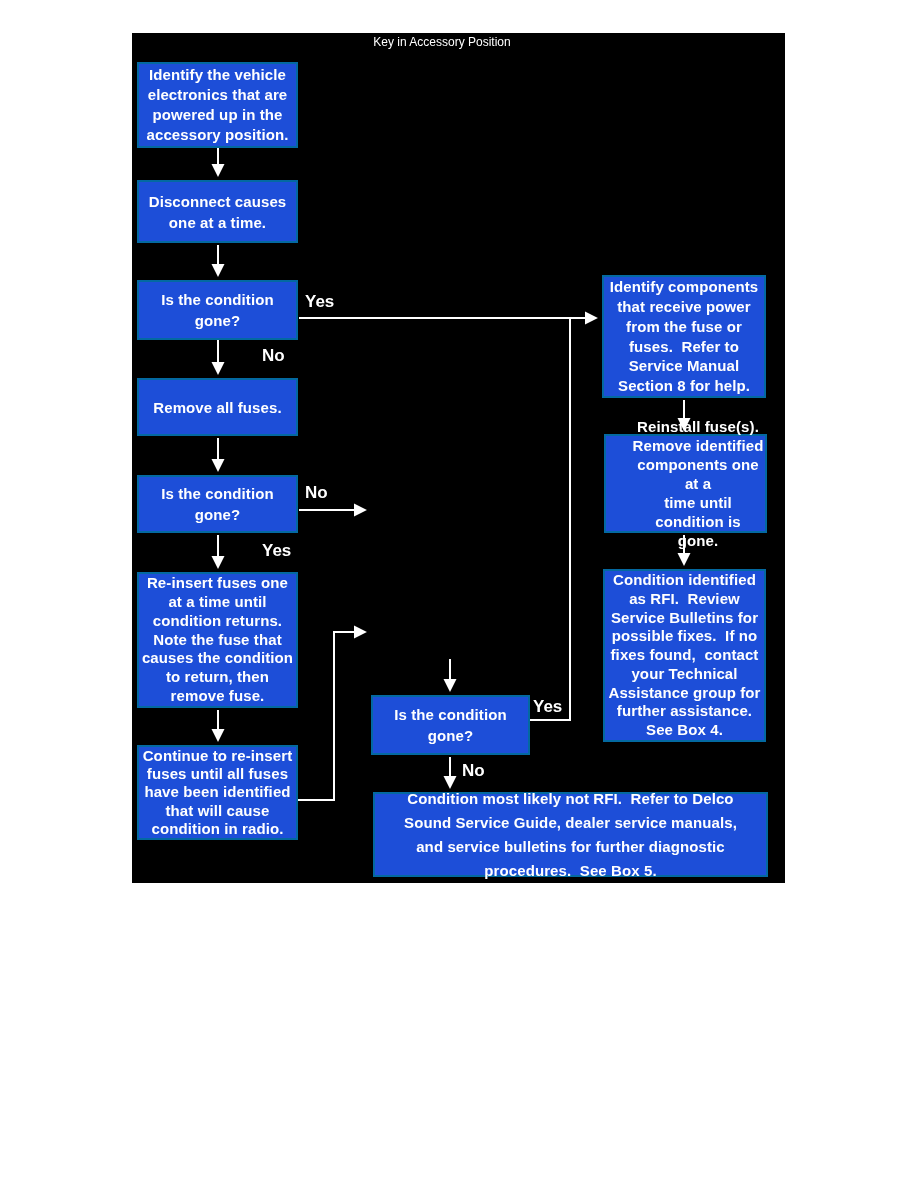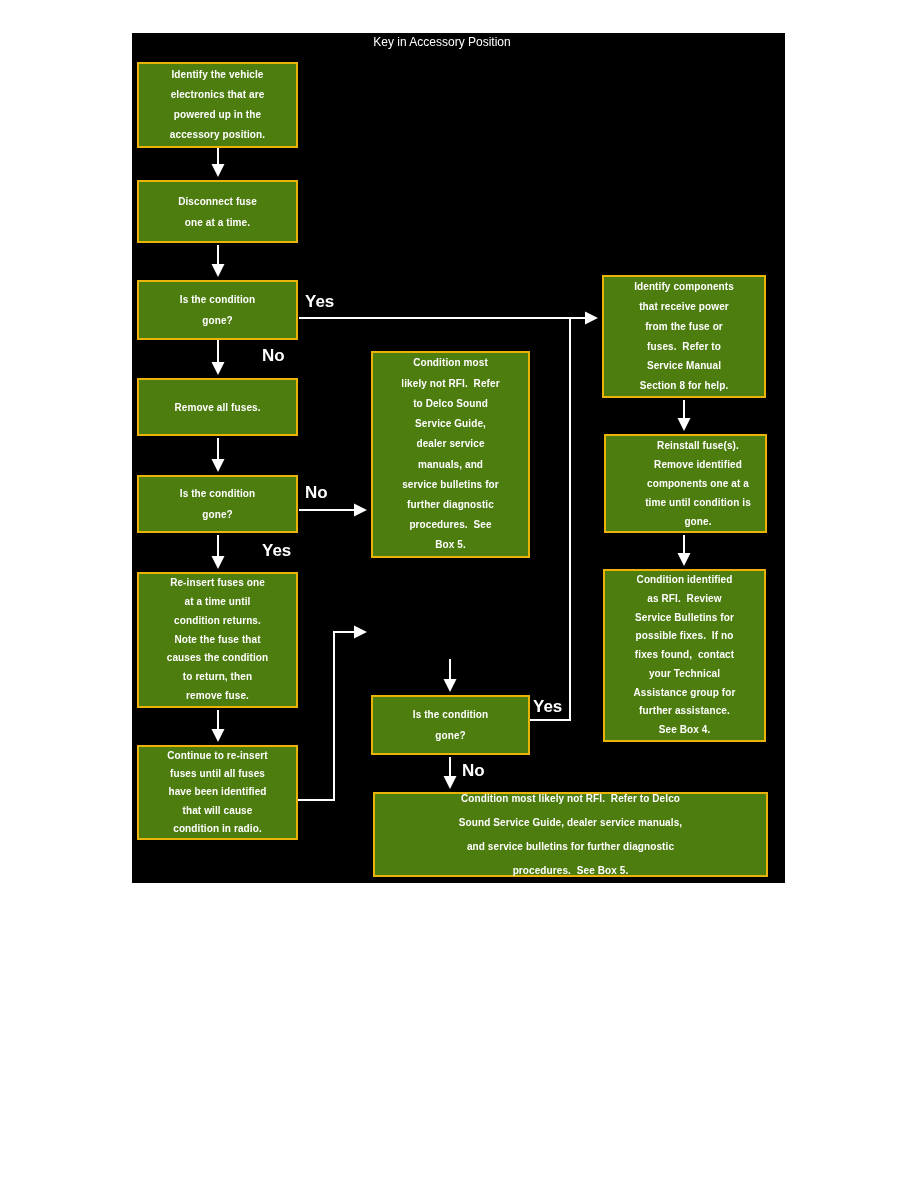--- a/index.html
+++ b/index.html
@@ -19,25 +19,25 @@
     width: 653px; height: 850px;
     background: #000000;
   }
   .chart-title {
     position: absolute; left: 200px; top: 2px; width: 220px;
     color: #ffffff; font-size: 12px; font-weight: normal;
     text-align: center; white-space: nowrap;
   }
   .node {
     position: absolute; box-sizing: border-box;
-    border: 2px solid #eab308;
-    color: #ffffff; background: #4d7c0f;
+    border: 2px solid #0369a1;
+    color: #ffffff; background: #1d4ed8;
     display: flex; align-items: center; justify-content: center;
     text-align: center; white-space: pre-wrap;
-    font-size: 10px; font-weight: bold; letter-spacing: 0.1px;
+    font-size: 15px; font-weight: bold; letter-spacing: 0.1px;
   }
   .edge-label {
     position: absolute; color: #ffffff;
     font-size: 17px; font-weight: bold; white-space: nowrap;
   }
   .connectors {
     position: absolute; left: 0; top: 0;
     width: 653px; height: 850px;
     pointer-events: none;
   }
@@ -72,21 +72,21 @@
         <line x1="552" y1="367" x2="552" y2="396" marker-end="url(#arrow)"></line>
         <line x1="552" y1="502" x2="552" y2="531" marker-end="url(#arrow)"></line>
       </g>
     </svg>
 
     <div class="node" style="left:5px; top:29px; width:161px; height:86px; line-height:20px;">Identify the vehicle
 electronics that are
 powered up in the
 accessory position.</div>
 
-    <div class="node" style="left:5px; top:147px; width:161px; height:63px; line-height:21px;">Disconnect fuse
+    <div class="node" style="left:5px; top:147px; width:161px; height:63px; line-height:21px;">Disconnect causes
 one at a time.</div>
 
     <div class="node" style="left:5px; top:247px; width:161px; height:60px; line-height:21px;">Is the condition
 gone?</div>
 
     <div class="node" style="left:5px; top:345px; width:161px; height:58px; line-height:21px;">Remove all fuses.</div>
 
     <div class="node" style="left:5px; top:442px; width:161px; height:58px; line-height:21px;">Is the condition
 gone?</div>
 
@@ -97,30 +97,20 @@
 causes the condition
 to return, then
 remove fuse.</div>
 
     <div class="node" style="left:5px; top:712px; width:161px; height:95px; line-height:18.2px;">Continue to re-insert
 fuses until all fuses
 have been identified
 that will cause
 condition in radio.</div>
 
-    <div class="node" style="left:239px; top:318px; width:159px; height:207px; line-height:20.2px;">Condition most
-likely not RFI.  Refer
-to Delco Sound
-Service Guide,
-dealer service
-manuals, and
-service bulletins for
-further diagnostic
-procedures.  See
-Box 5.</div>
 
 
     <div class="node" style="left:239px; top:662px; width:159px; height:60px; line-height:21px;">Is the condition
 gone?</div>
 
     <div class="node" style="left:241px; top:759px; width:395px; height:85px; line-height:24px;">Condition most likely not RFI.  Refer to Delco
 Sound Service Guide, dealer service manuals,
 and service bulletins for further diagnostic
 procedures.  See Box 5.</div>
 

